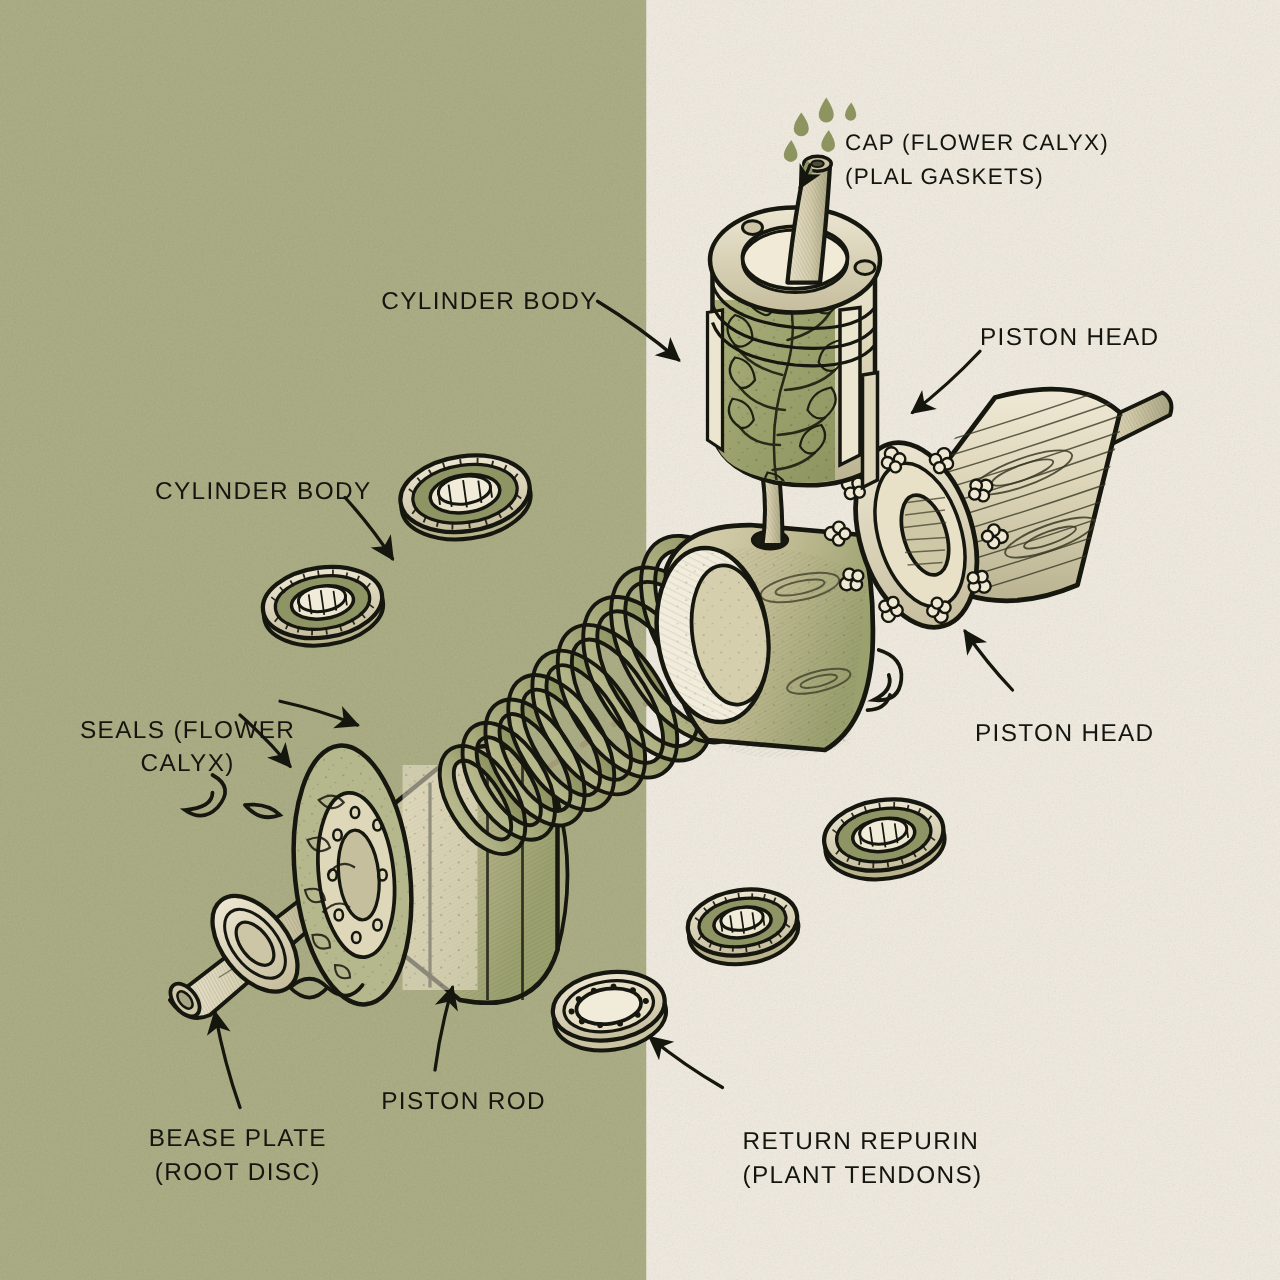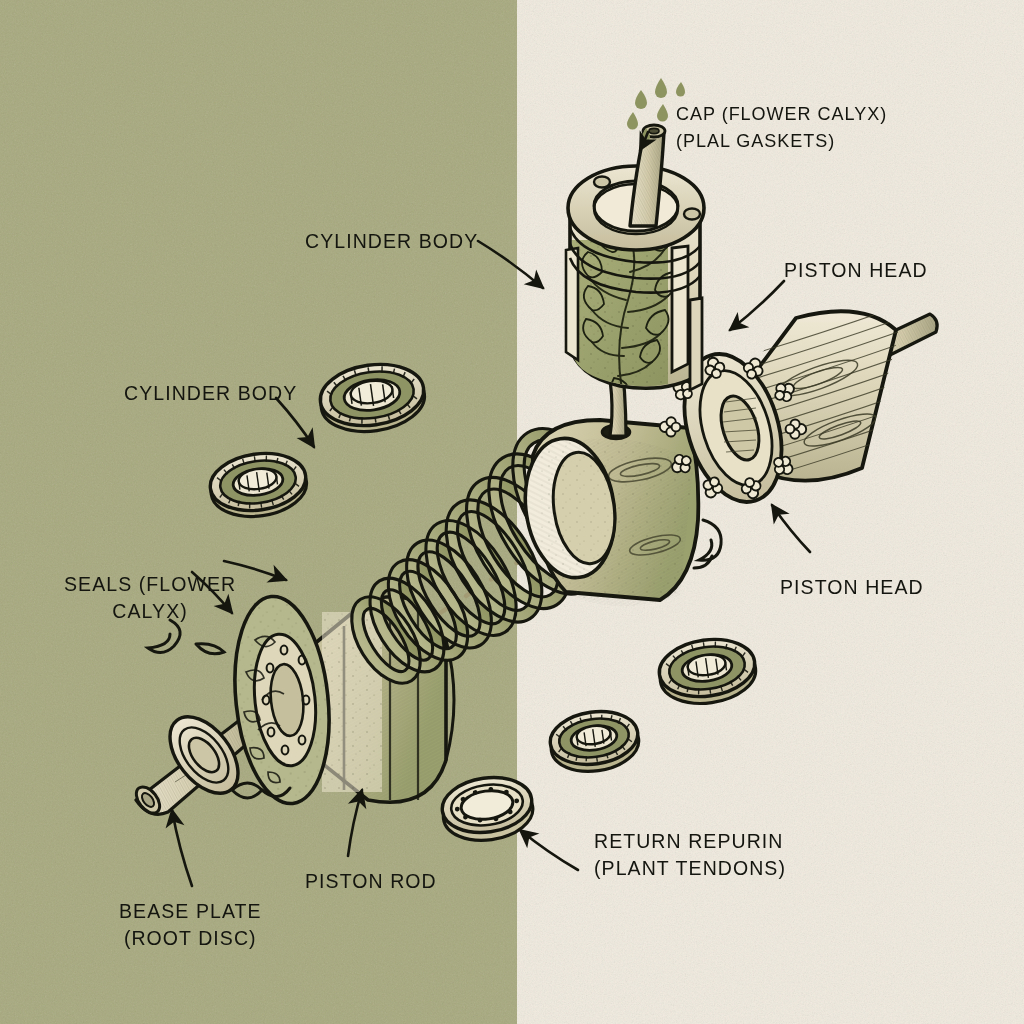--- a/index.html
+++ b/index.html
@@ -591,19 +591,19 @@
   <div id="labels">
       <div class="lbl" style="left: 676px; top: 101px; color: rgb(20, 21, 15); font-size: 18px; letter-spacing: 0.055em;">CAP (FLOWER CALYX)
 (PLAL GASKETS)</div>
       <div class="lbl" style="left: 305px; top: 228px; color: rgb(20, 21, 15); font-size: 19.5px; letter-spacing: 0.055em;">CYLINDER BODY</div>
       <div class="lbl" style="left: 784px; top: 257px; color: rgb(20, 21, 15); font-size: 19.5px; letter-spacing: 0.055em;">PISTON HEAD</div>
       <div class="lbl" style="left: 124px; top: 380px; color: rgb(20, 21, 15); font-size: 19.5px; letter-spacing: 0.055em;">CYLINDER BODY</div>
       <div class="lbl" style="left: 64px; top: 551px; color: rgb(20, 21, 15); font-size: 19.5px; letter-spacing: 0.055em; text-align: center; margin-top: 20px;">SEALS (FLOWER
 CALYX)</div>
       <div class="lbl" style="left: 780px; top: 574px; color: rgb(20, 21, 15); font-size: 19.5px; letter-spacing: 0.055em;">PISTON HEAD</div>
       <div class="lbl" style="left: 305px; top: 868px; color: rgb(20, 21, 15); font-size: 19.5px; letter-spacing: 0.055em;">PISTON ROD</div>
-      <div class="lbl" style="left: 594px; top: 828px; color: rgb(20, 21, 15); font-size: 19.5px; letter-spacing: 0.055em;">RETURN REPURIN
+      <div class="lbl" style="left: 594px; top: 900px; color: rgb(20, 21, 15); font-size: 19.5px; letter-spacing: 0.055em;">RETURN REPURIN
 (PLANT TENDONS)</div>
       <div class="lbl" style="left: 119px; top: 898px; color: rgb(20, 21, 15); font-size: 19.5px; letter-spacing: 0.055em; text-align: center;">BEASE PLATE
 (ROOT DISC)</div>
     </div>
 
 </div>
 
 </body></html>

